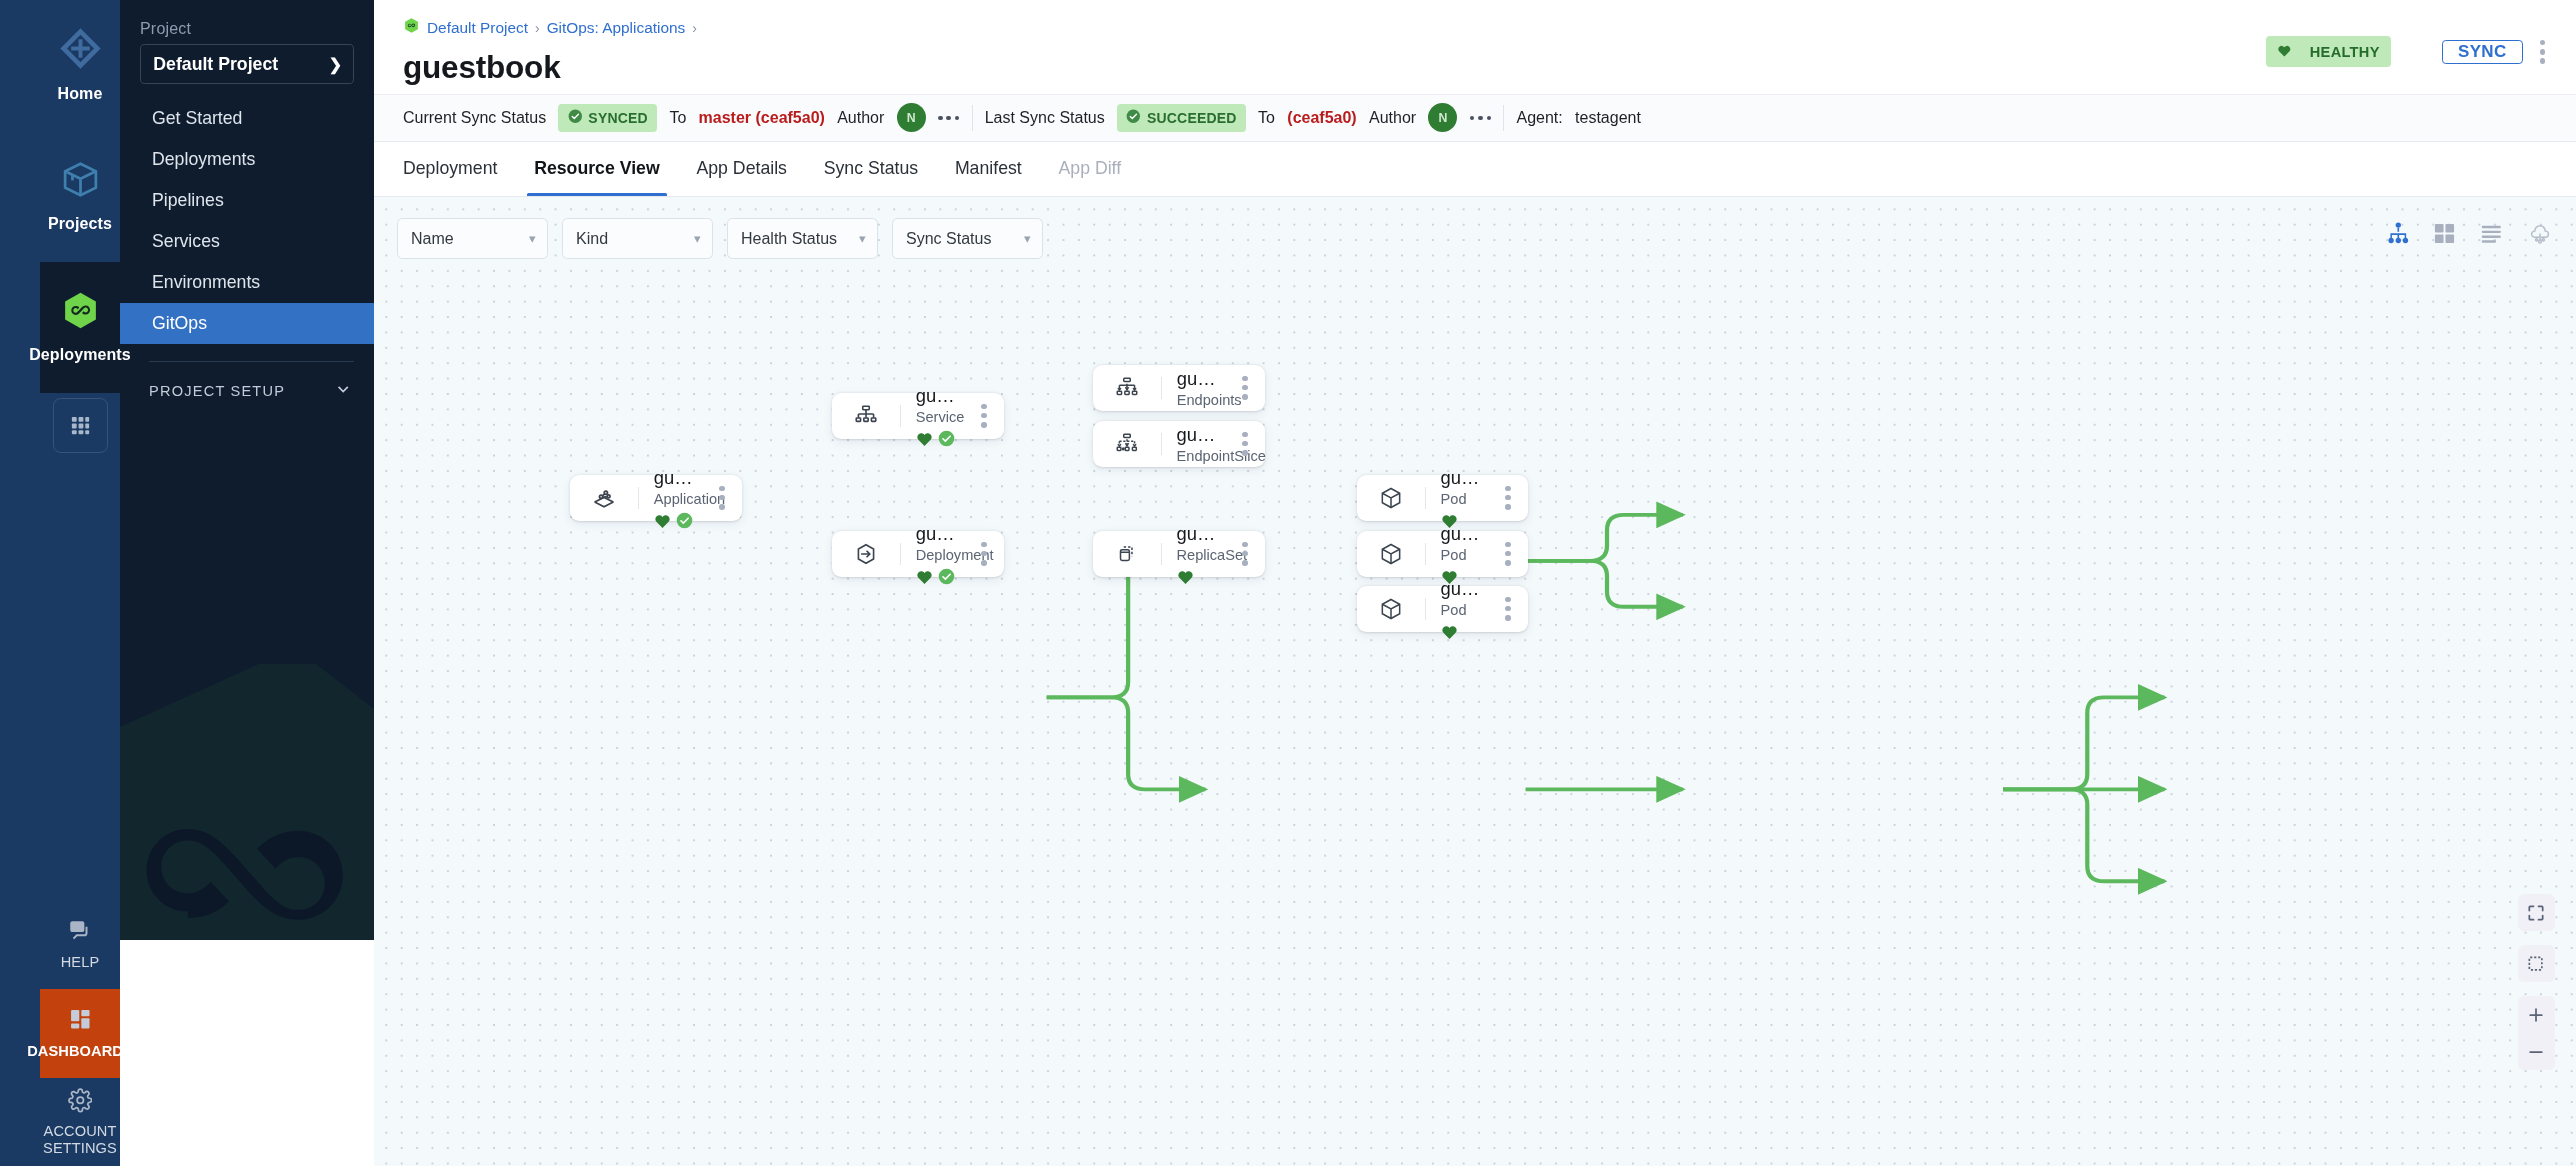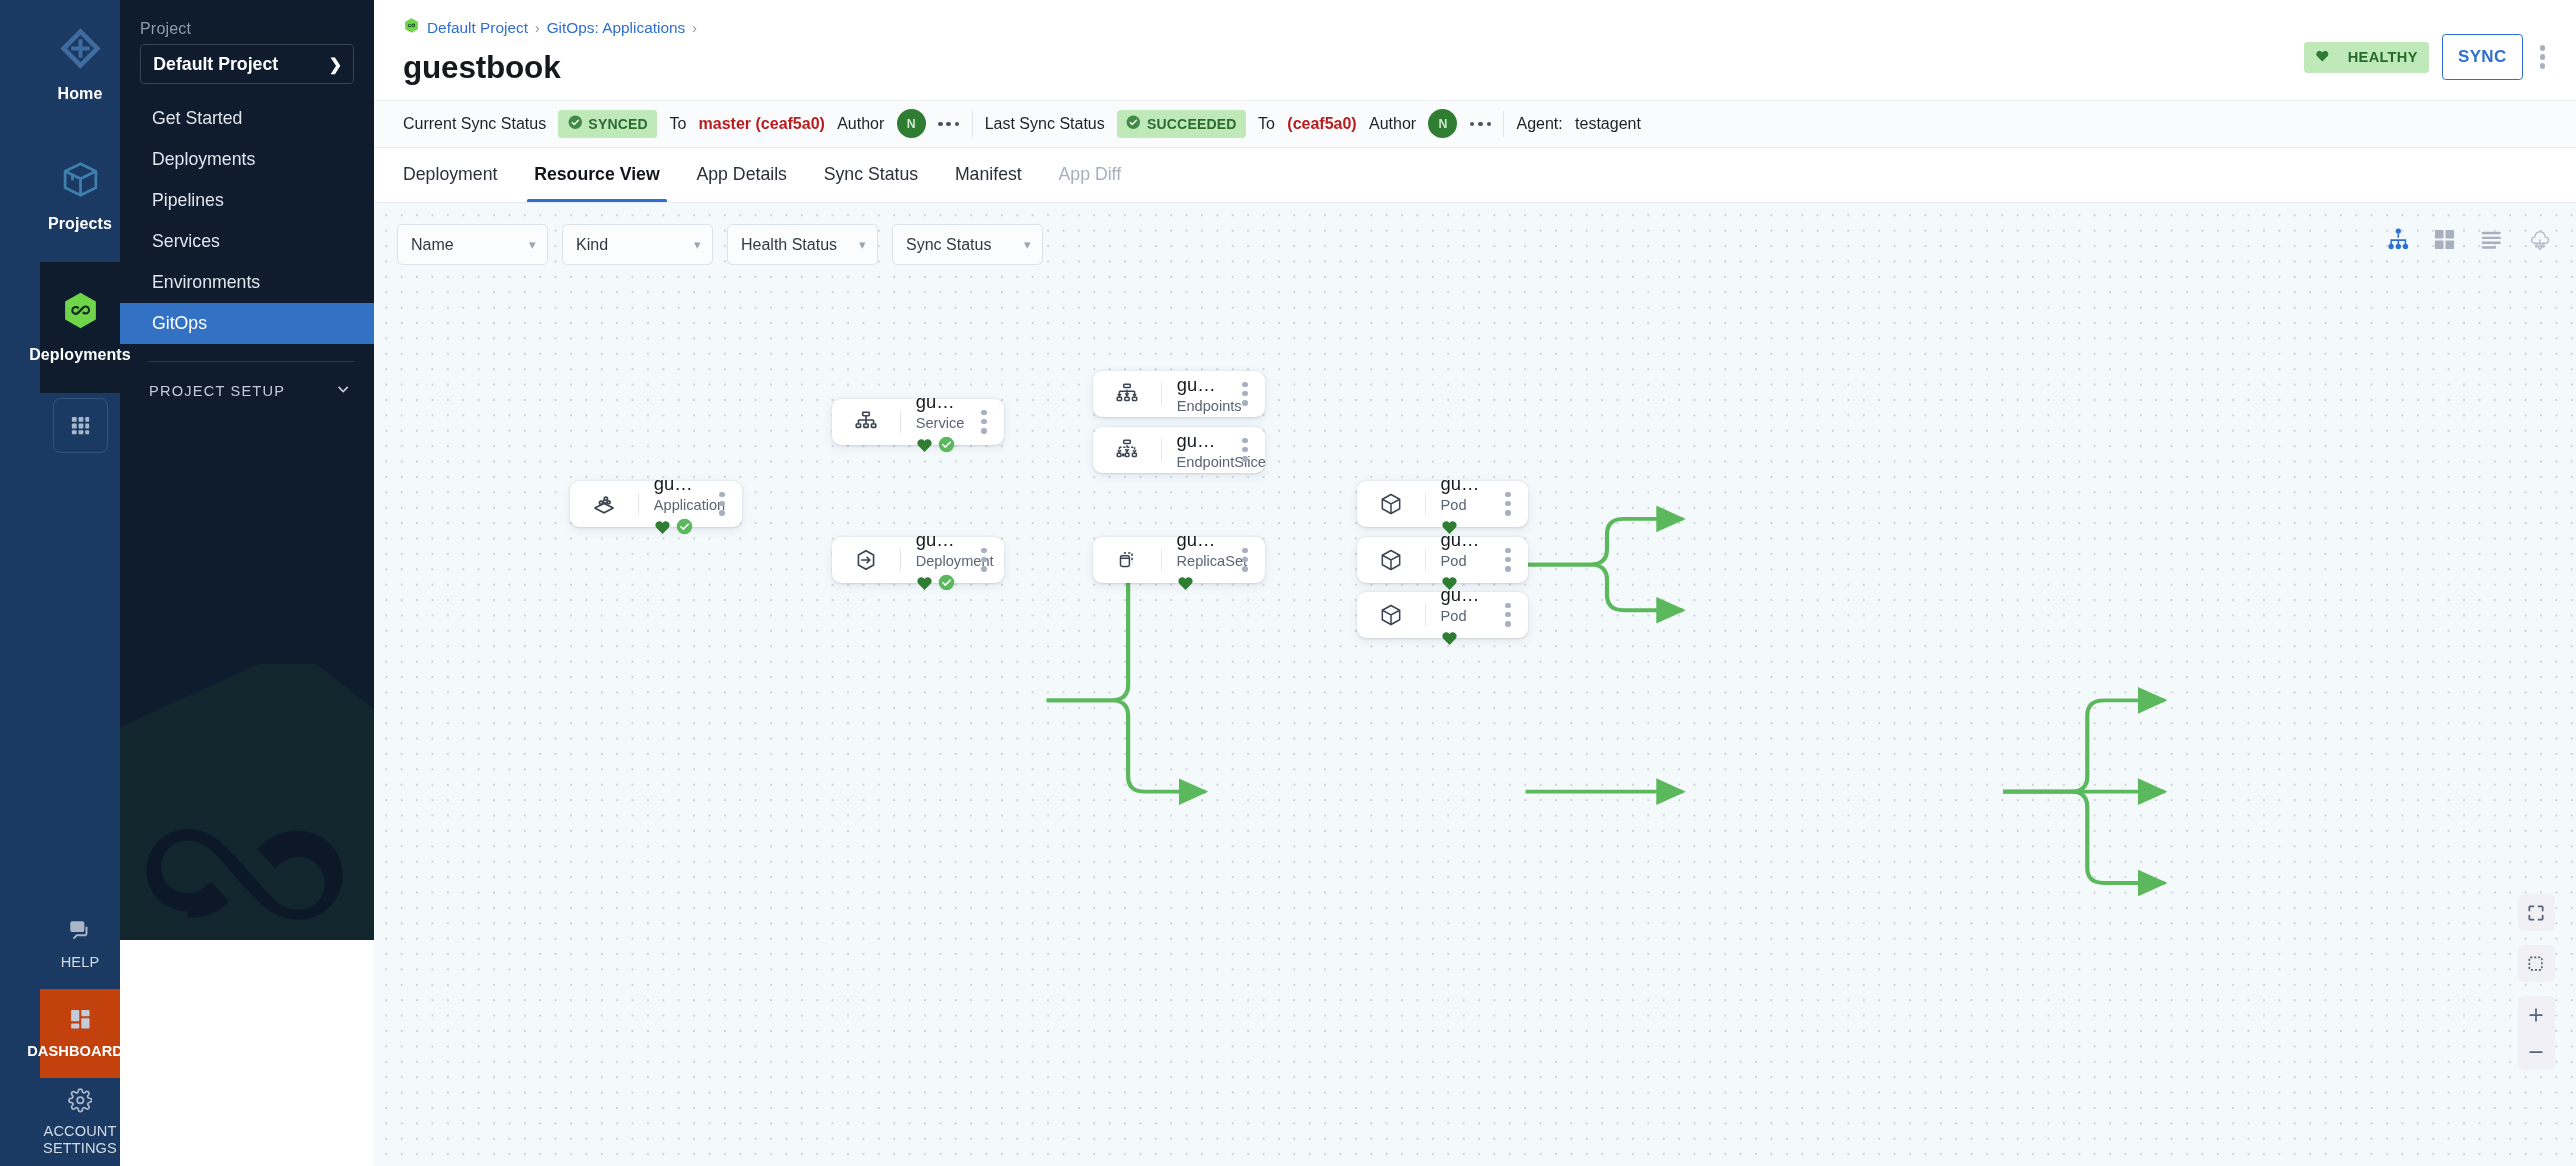--- a/index.html
+++ b/index.html
@@ -79,28 +79,28 @@
   .page-title { font-size: 31.5px; font-weight: 700; color: #15181c; margin-top: 10.8px; letter-spacing: -0.2px;}
 
   .top-right { position: absolute; right: 26px; top: 34px; display: flex; align-items: center; gap: 12.3px;}
   .badge-healthy {
     background: #bfe9b8; color: #256b2c; border-radius: 3.8px; height: 31px;
     display: flex; align-items: center; gap: 18px; padding: 0 11.5px;
     font-size: 14.6px; font-weight: 700; letter-spacing: 0.3px;
   }
   .btn-sync {
     border: 0.8px solid #2f6fd0; color: #2f6fd0; background: #fff; border-radius: 3.8px;
-    height: 46px; padding: 0 15.4px; display: flex; align-items: center;
-    font-size: 17px; font-weight: 700; letter-spacing: 0.4px; cursor: pointer;
+    height: 24px; padding: 0 15.4px; display: flex; align-items: center;
+    font-size: 17px; font-weight: 700; letter-spacing: 0.4px; cursor: pointer; margin-left: 38px;
   }
   .kebab { display: flex; flex-direction: column; gap: 3.8px; padding: 6.1px 4.6px; cursor: pointer;}
   .kebab i { width: 5.4px; height: 5.4px; border-radius: 50%; background: #a8b0c0; display:block;}
 
   .statusbar {
-    margin-top: 14px; height: 48px; background: #fafbfd;
+    margin-top: 8px; height: 48px; background: #fafbfd;
     border-top: 0.8px solid #eceef2; border-bottom: 0.8px solid #e6e9ef;
     display: flex; align-items: center; padding: 16px 29px; gap: 12.3px; font-size: 16px; color:#1d2126;
   }
   .sb-chip {
     background: #bfe9b8; color: #2a6d31; border-radius: 3.8px; height: 28px;
     display: flex; align-items: center; gap: 6.1px; padding: 0 9.2px;
     font-size: 14px; font-weight: 700; letter-spacing: 0.2px;
   }
   .sb-to { color: #1d2126; }
   .sb-rev { color: #b91c1c; font-weight: 700; cursor: pointer; }

